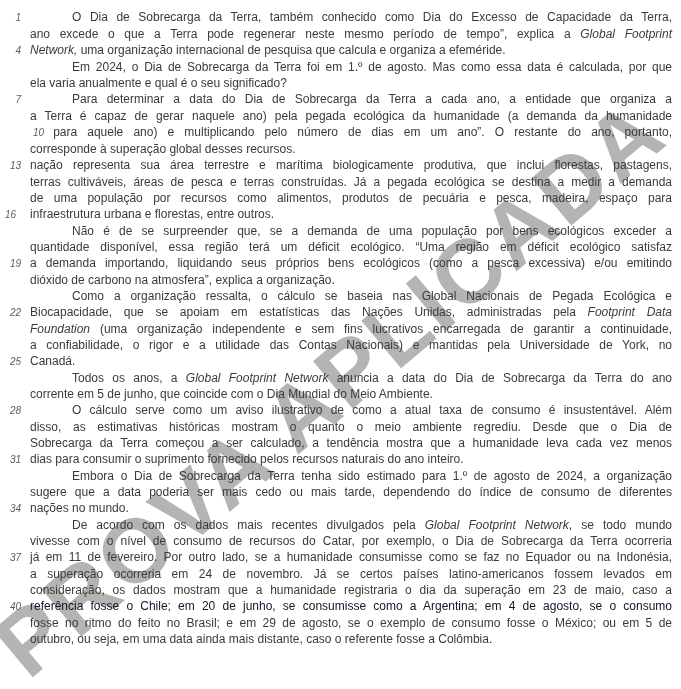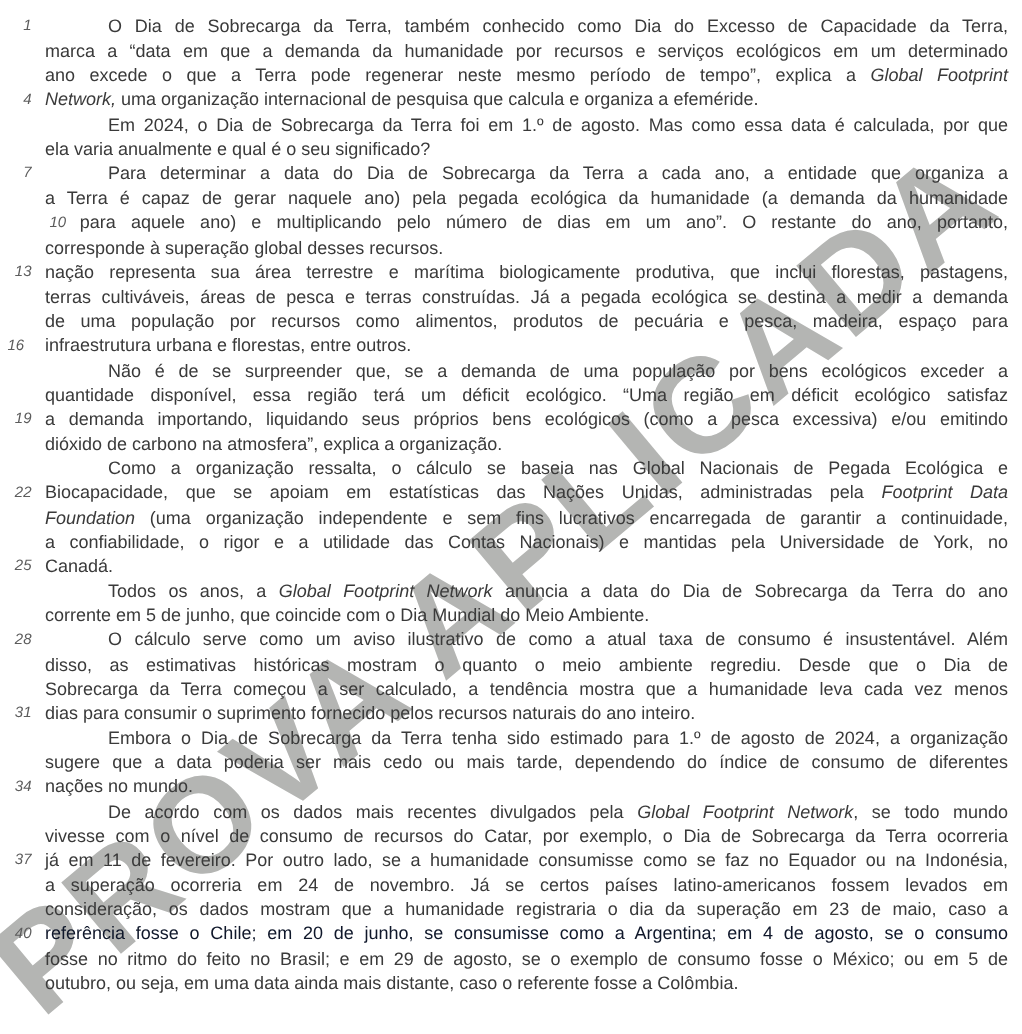--- a/index.html
+++ b/index.html
@@ -70,24 +70,20 @@
 
 <div class="page">
   <div class="watermark" style="color: rgb(180, 181, 179);">PROVA APLICADA</div>
   <div class="lines">
       <div class="line indent">
         <span class="line-num" style="color: rgb(92, 92, 92);">1</span>
         <span class="line-text" style="color: rgb(58, 58, 58);"><span>O Dia de Sobrecarga da Terra, também conhecido como Dia do Excesso de Capacidade da Terra,</span></span>
       </div>
       <div class="line">
         <span class="line-num" style="color: rgb(92, 92, 92);"></span>
-        <span class="line-text" style="color: rgb(58, 58, 58);"><span>marca a “data em que a demanda da humanidade por recursos e serviços ecológicos em um determinado</span></span>
-      </div>
-      <div class="line">
-        <span class="line-num" style="color: rgb(92, 92, 92);"></span>
         <span class="line-text" style="color: rgb(58, 58, 58);"><span>ano excede o que a Terra pode regenerar neste mesmo período de tempo”, explica a </span><span class="it">Global Footprint</span></span>
       </div>
       <div class="line last">
         <span class="line-num" style="color: rgb(92, 92, 92);">4</span>
         <span class="line-text" style="color: rgb(58, 58, 58);"><span class="it">Network,</span><span> uma organização internacional de pesquisa que calcula e organiza a efeméride.</span></span>
       </div>
       <div class="line indent">
         <span class="line-num" style="color: rgb(92, 92, 92);"></span>
         <span class="line-text" style="color: rgb(58, 58, 58);"><span>Em 2024, o Dia de Sobrecarga da Terra foi em 1.º de agosto. Mas como essa data é calculada, por que</span></span>
       </div>

